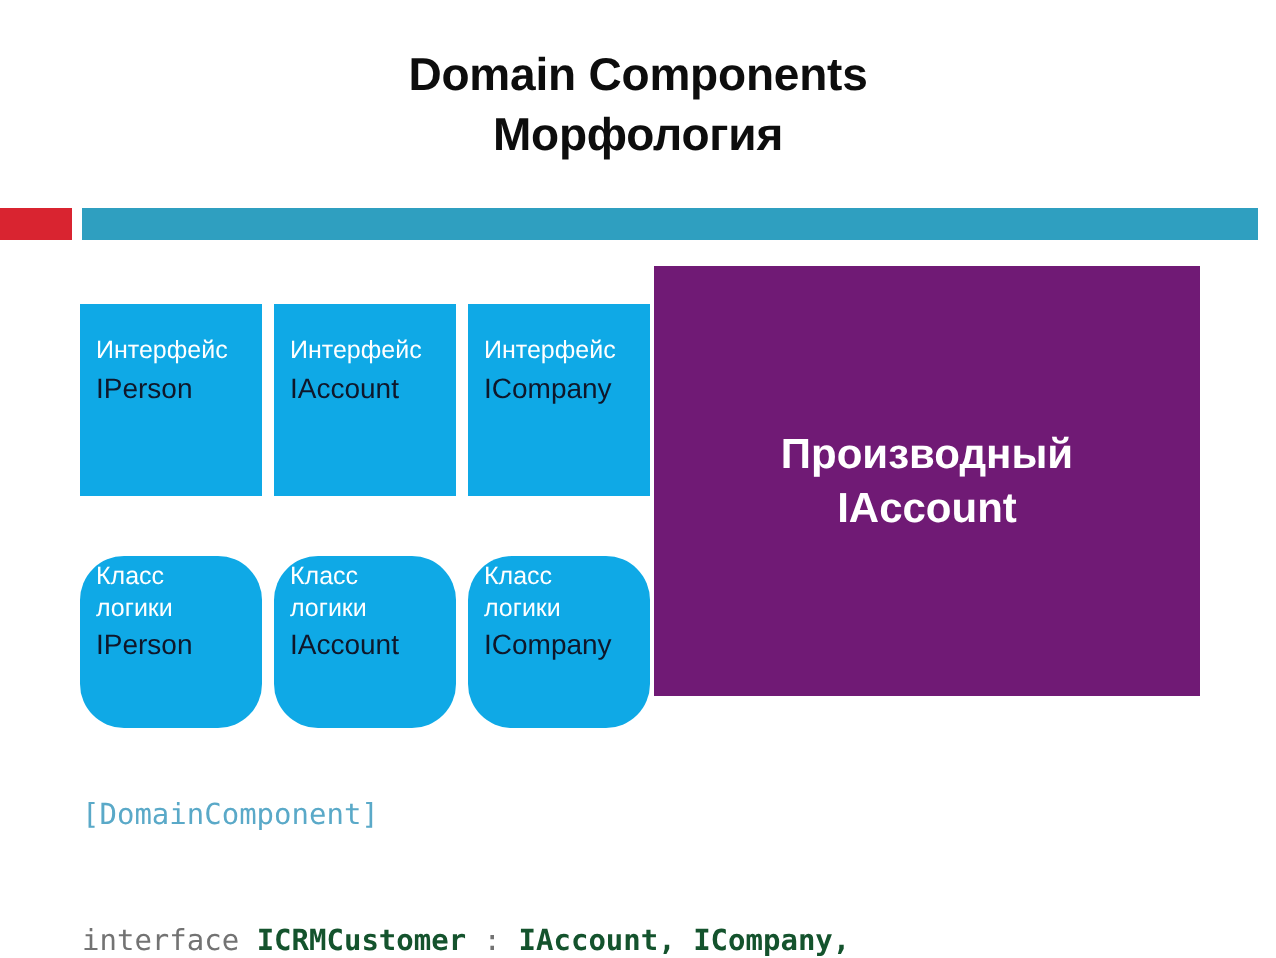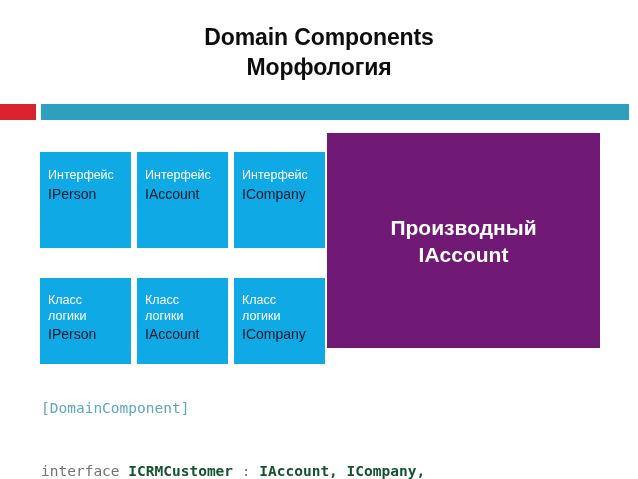--- a/index.html
+++ b/index.html
@@ -86,21 +86,21 @@
   
   #card-iface-iperson  { left: 40px;  top: 136px; width: 91px; height: 96px; }
   #card-iface-iaccount { left: 137px; top: 136px; width: 91px; height: 96px; }
   #card-iface-icompany { left: 234px; top: 136px; width: 91px; height: 96px; }
 
   
   #card-logic-iperson  { left: 40px;  top: 262px; width: 91px; height: 86px; }
   #card-logic-iaccount { left: 137px; top: 262px; width: 91px; height: 86px; }
   #card-logic-icompany { left: 234px; top: 262px; width: 91px; height: 86px; }
 
-  .blue-card.logic { padding-top: 14px; }
+  .blue-card.logic { padding-top: 2px; border-radius: 22px; }
   .blue-card.logic .card-kind { line-height: 16px; }
   .blue-card.logic .card-name { margin-top: 1px; }
 
   
   #green-card {
     position: absolute;
     left: 327px;
     top: 133px;
     width: 273px;
     height: 215px;

